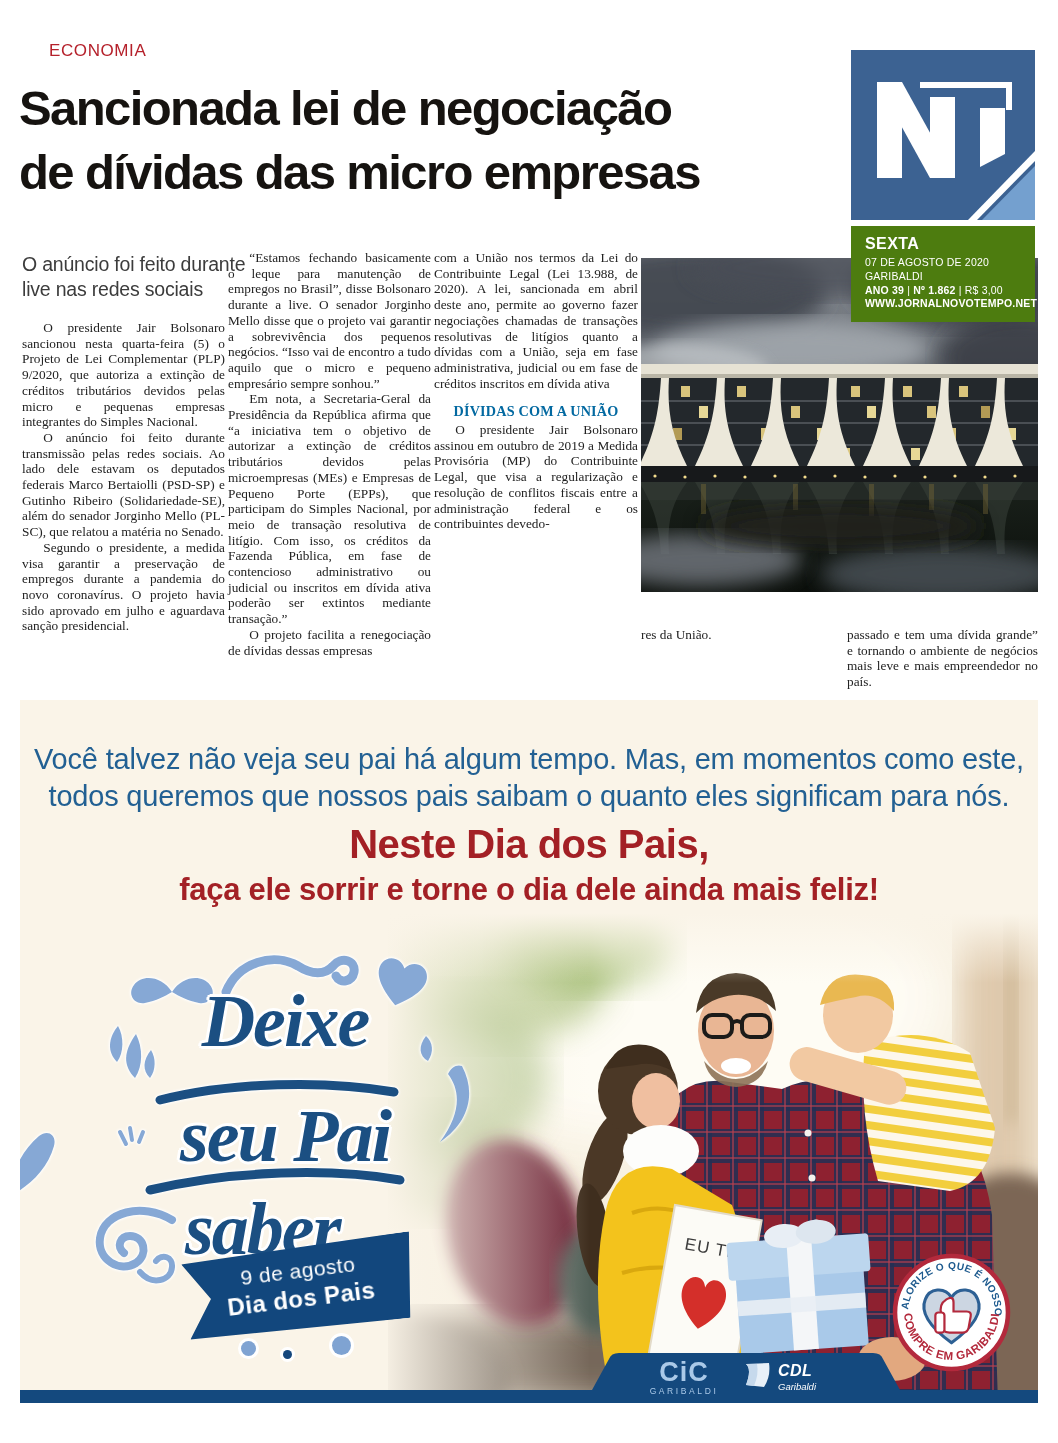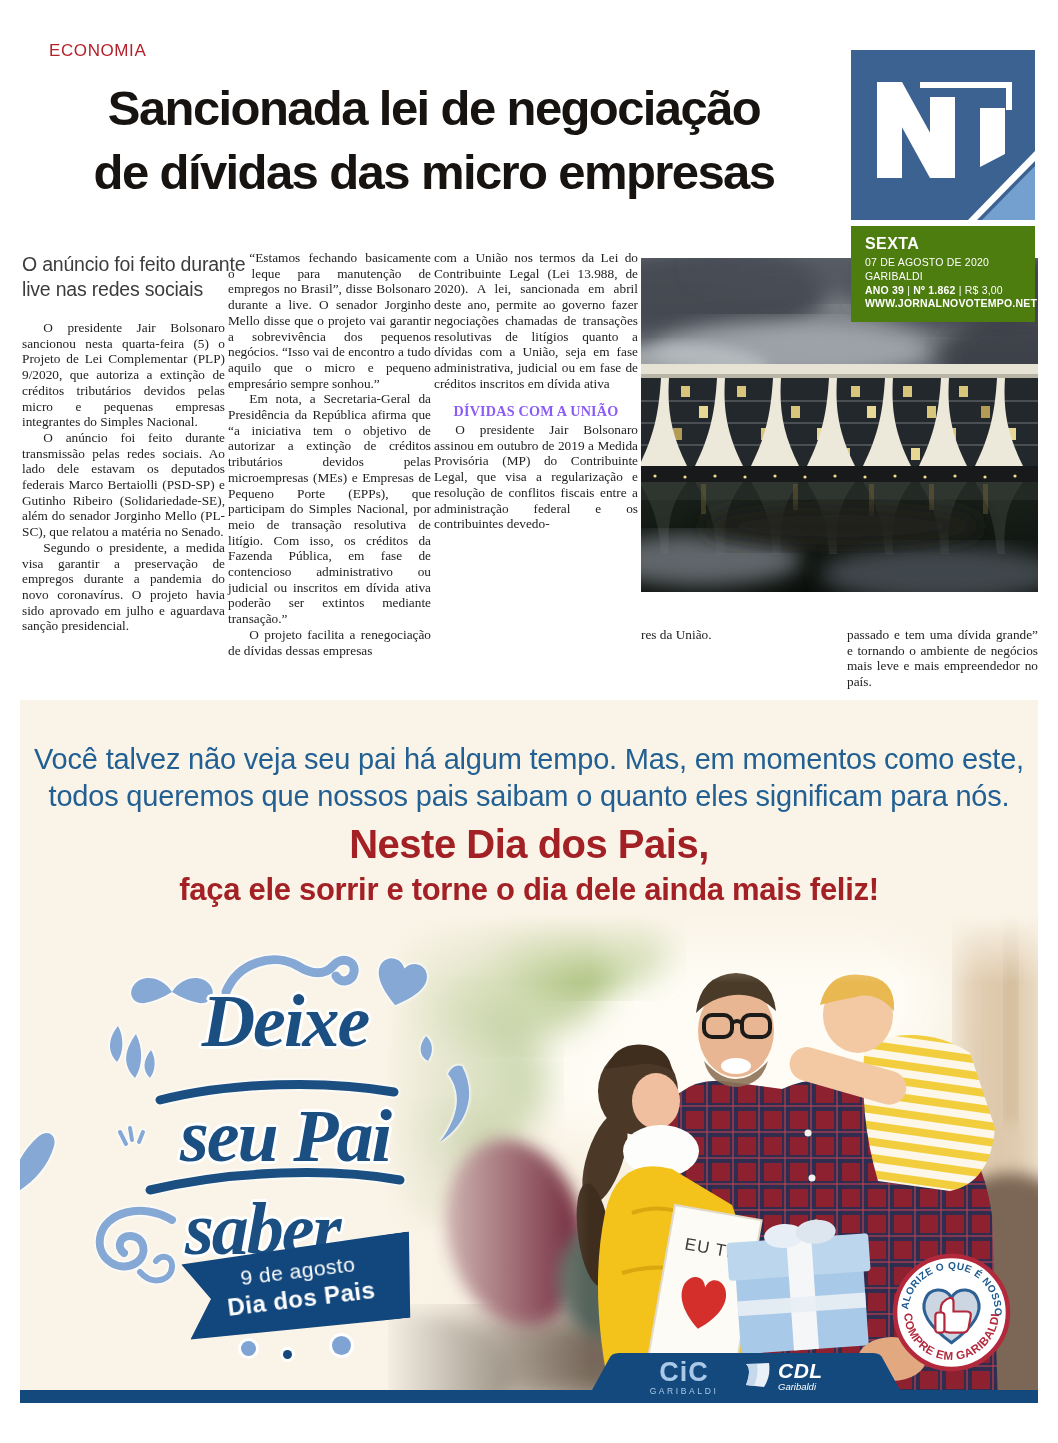--- a/index.html
+++ b/index.html
@@ -3,21 +3,21 @@
 <meta charset="utf-8">
 <style>
   html,body{margin:0;padding:0;background:#ffffff;}
   .page{position:relative;width:1058px;height:1443px;background:#ffffff;overflow:hidden;
         font-family:"Liberation Sans",sans-serif;}
 
   
   .kicker{position:absolute;left:22px;top:41px;font-size:17px;letter-spacing:.6px;
           color:#b5212b;font-weight:400;margin-left:27px;}
   .headline{position:absolute;left:19px;top:76px;width:830px;margin:0;
-            font-size:49px;line-height:64px;font-weight:700;letter-spacing:-1.6px;color:#161310;text-align:center;}
+            font-size:49px;line-height:64px;font-weight:700;letter-spacing:-1.6px;color:#161310;}
 
   .nt-box{position:absolute;left:851px;top:50px;width:184px;height:170px;}
   .date-box{position:absolute;left:851px;top:226px;width:184px;height:96px;background:#4d7c0f;
             color:#fff;box-sizing:border-box;padding:9px 8px 0 14px;z-index:5;}
   .date-box .day{font-size:16px;font-weight:700;letter-spacing:.4px;margin-bottom:3px;}
   .date-box .dline{font-size:10.5px;line-height:13.8px;letter-spacing:.2px;}
   .date-box b{font-weight:700;}
 
   .main-photo{position:absolute;left:641px;top:258px;width:397px;height:334px;z-index:1;}
 
@@ -26,21 +26,21 @@
   .bodycol{position:absolute;font-family:"Liberation Serif",serif;font-size:13.3px;
            line-height:15.7px;color:#222222;text-align:justify;}
   .bodycol p{margin:0;text-indent:1.6em;}
   .bodycol p.cont{text-indent:0;}
   .col1{left:22px; top:320px;width:203px;}
   .col2{left:228px;top:250px;width:203px;}
   .col3{left:434px;top:250px;width:204px;}
   .col4{left:641px;top:627px;width:200px;}
   .col5{left:847px;top:627px;width:191px;}
   .dividas-head{display:block;text-align:center;font-weight:700;font-size:14.2px;
-                margin:13px 0 2px;letter-spacing:.2px;color:#8b5cf6;}
+                margin:13px 0 2px;letter-spacing:.2px;color:#0369a1;}
 
   
   .ad{position:absolute;left:20px;top:700px;width:1018px;height:703px;background:#faf4e8;overflow:hidden;}
   .ad-intro{position:absolute;left:0;width:1018px;text-align:center;white-space:nowrap;
             color:#226093;font-size:29px;letter-spacing:-.2px;}
   .ad-intro.l1{top:43px;} .ad-intro.l2{top:80px;}
   .ad-red1{position:absolute;left:0;top:122px;width:1018px;text-align:center;
            color:#a32025;font-size:40px;font-weight:700;letter-spacing:-.5px;}
   .ad-red2{position:absolute;left:0;top:172px;width:1018px;text-align:center;
            color:#a32025;font-size:31px;font-weight:700;letter-spacing:-.3px;}
@@ -71,21 +71,21 @@
 
   .stamp{position:absolute;left:871px;top:552px;width:121px;height:121px;z-index:5;}
 
   .bottom-bar{position:absolute;left:0;top:650px;width:1018px;height:53px;z-index:4;}
   .cic{position:absolute;left:622px;top:659px;width:84px;text-align:center;z-index:6;color:#aac9e8;}
   .cic .big{font-size:27px;font-weight:700;letter-spacing:1px;line-height:26px;}
   .cic .sub{font-size:8.5px;letter-spacing:2.6px;margin-top:1px;}
   .cdl{position:absolute;left:722px;top:661px;z-index:6;display:flex;align-items:flex-start;}
   .cdl .flag{width:32px;height:28px;margin-right:4px;}
   .cdl .txt{color:#fff;font-style:italic;}
-  .cdl .big{font-size:21px;font-weight:700;line-height:20px;letter-spacing:.5px;}
+  .cdl .big{font-size:16px;font-weight:700;line-height:20px;letter-spacing:.5px;}
   .cdl .sub{font-size:9.5px;margin-top:0;}
 </style>
 </head>
 <body>
 
 <div class="page">
 
   <div class="kicker">ECONOMIA</div>
   <h1 class="headline"><span>Sancionada lei de negociação</span><br><span>de dívidas das micro empresas</span></h1>
 

